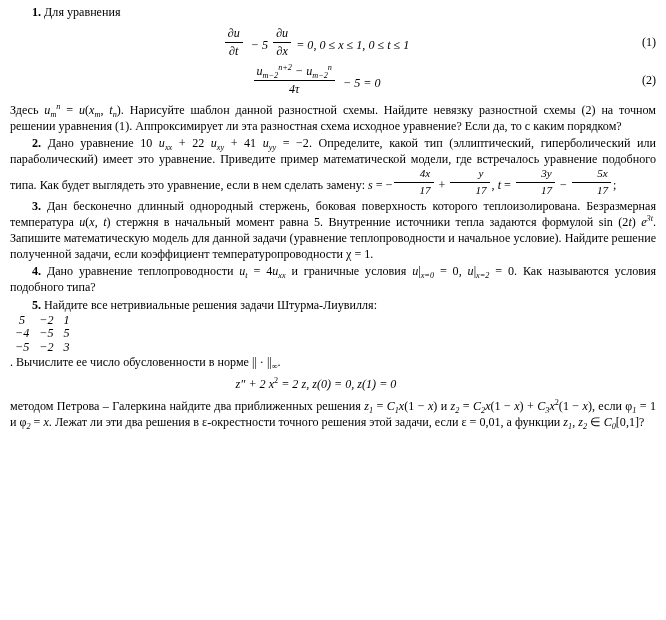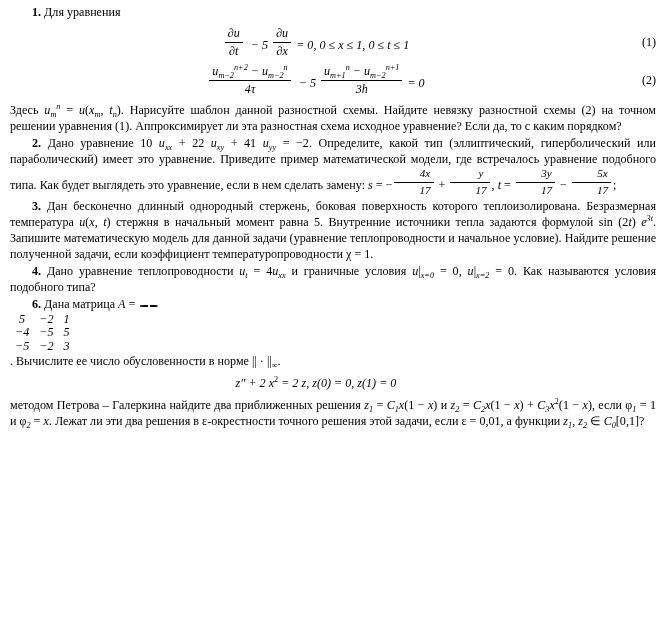--- a/index.html
+++ b/index.html
@@ -146,21 +146,20 @@
     <span class="spacer"></span>
     <span class="eqnum">(1)</span>
   </div>
 
 
   <div class="eqrow">
     <span class="spacer"></span>
     <span class="eqbody">
       <span class="frac"><span class="num"><i>u</i><sub>m−2</sub><sup>n+2</sup> − <i>u</i><sub>m−2</sub><sup>n</sup></span><span class="den">4τ</span></span>
       &nbsp;− 5
-      <span class="frac"><span class="num"><i>u</i><sub>m+1</sub><sup>n</sup> − <i>u</i><sub>m−2</sub><sup>n+1</sup></span><span class="den">3<i>h</i></span></span>
       = 0
     </span>
     <span class="spacer"></span>
     <span class="eqnum">(2)</span>
   </div>
 
   <p class="para">
     Здесь <i>u</i><sub>m</sub><sup>n</sup> = <i>u</i>(<i>x<sub>m</sub></i>, <i>t<sub>n</sub></i>). Нарисуйте шаблон данной разностной схемы. Найдите невязку разностной
     схемы (2) на точном решении уравнения (1). Аппроксимирует ли эта разностная схема исходное
     уравнение? Если да, то с каким порядком?
@@ -185,27 +184,27 @@
   </p>
 
   
   <p class="para indent">
     <b>4.</b>
     Дано уравнение теплопроводности <i>u<sub>t</sub></i> = 4<i>u<sub>xx</sub></i> и граничные условия <i>u</i>|<sub><i>x</i>=0</sub> = 0, <i>u</i>|<sub><i>x</i>=2</sub> = 0. Как
     называются условия подобного типа?
   </p>
 
   
-
-  
-  <p class="para indent mline">
-    <b>6.</b>
-    Дана матрица <i>A</i> =
-    <span class="matrix-wrap">
-      </span></p><table class="matrix">
+  <p class="para indent">
+    <b>5.</b>
+    <span>Найдите все нетривиальные решения задачи Штурма-Лиувилля:</span>
+  </p>
+
+  
+  <table class="matrix">
         <tbody>
         <tr>
           <td>5</td>
           <td>−2</td>
           <td>1</td>
         </tr>
         <tr>
           <td>−4</td>
           <td>−5</td>
           <td>5</td>

